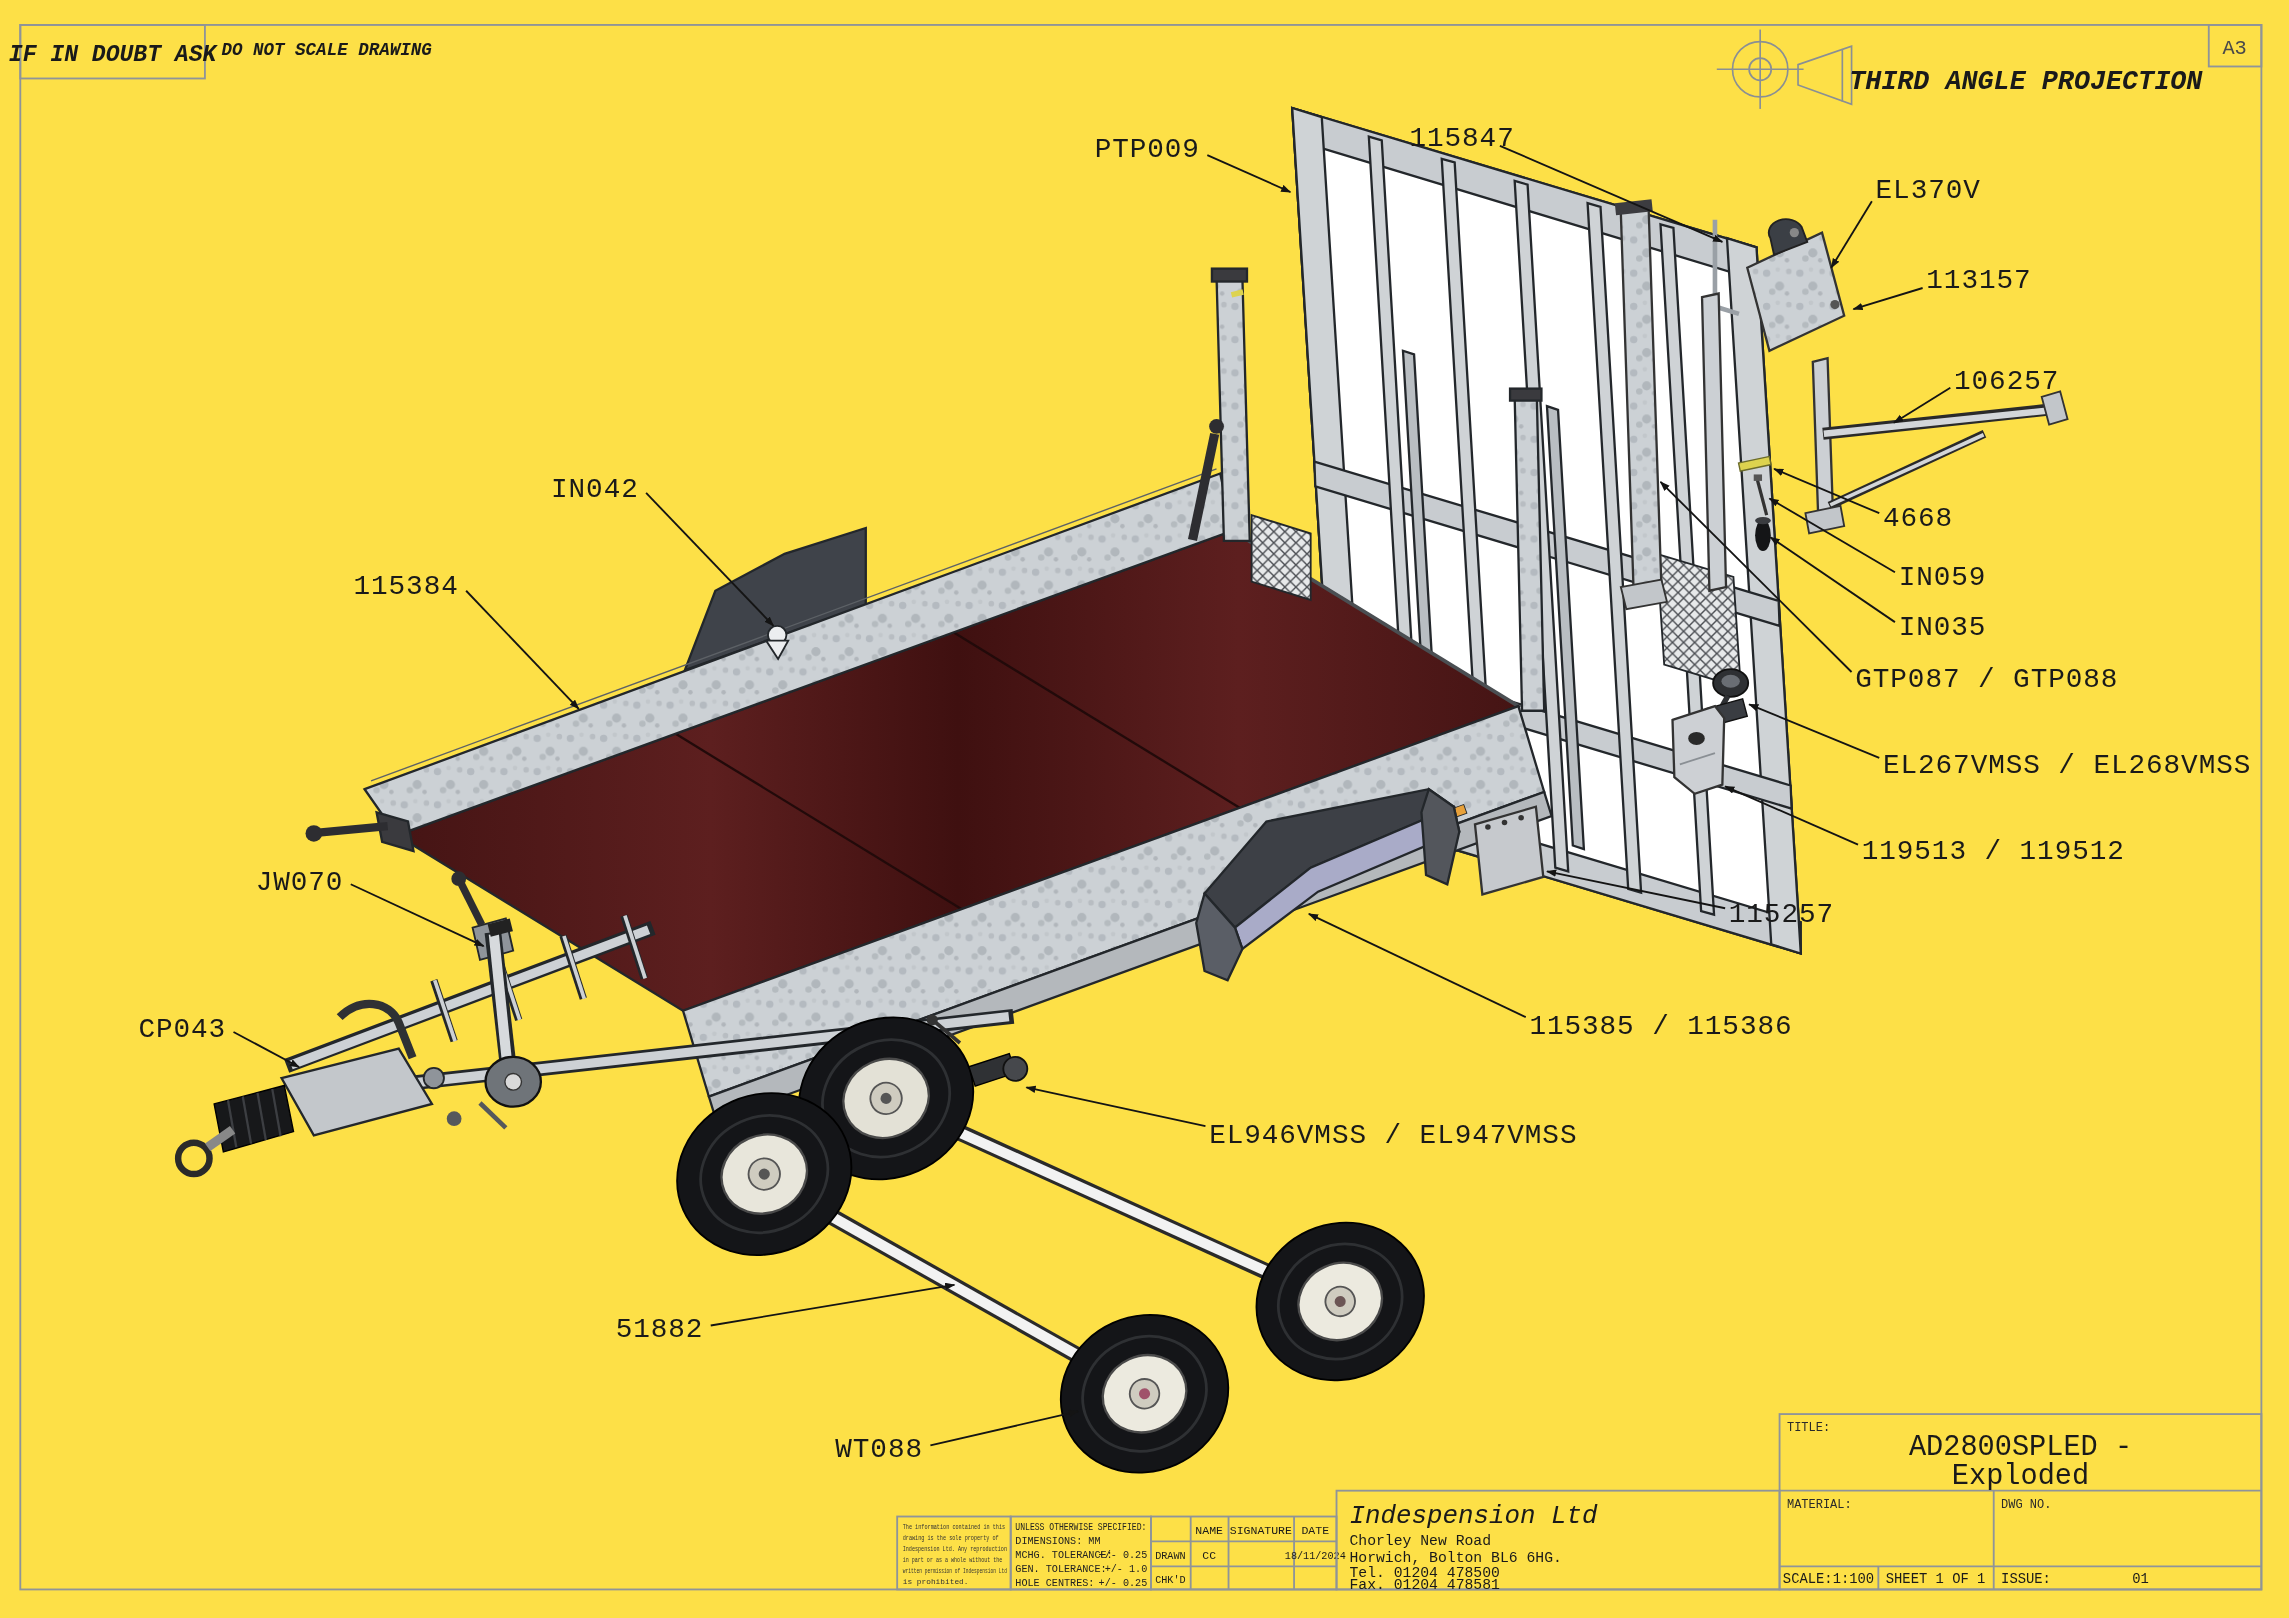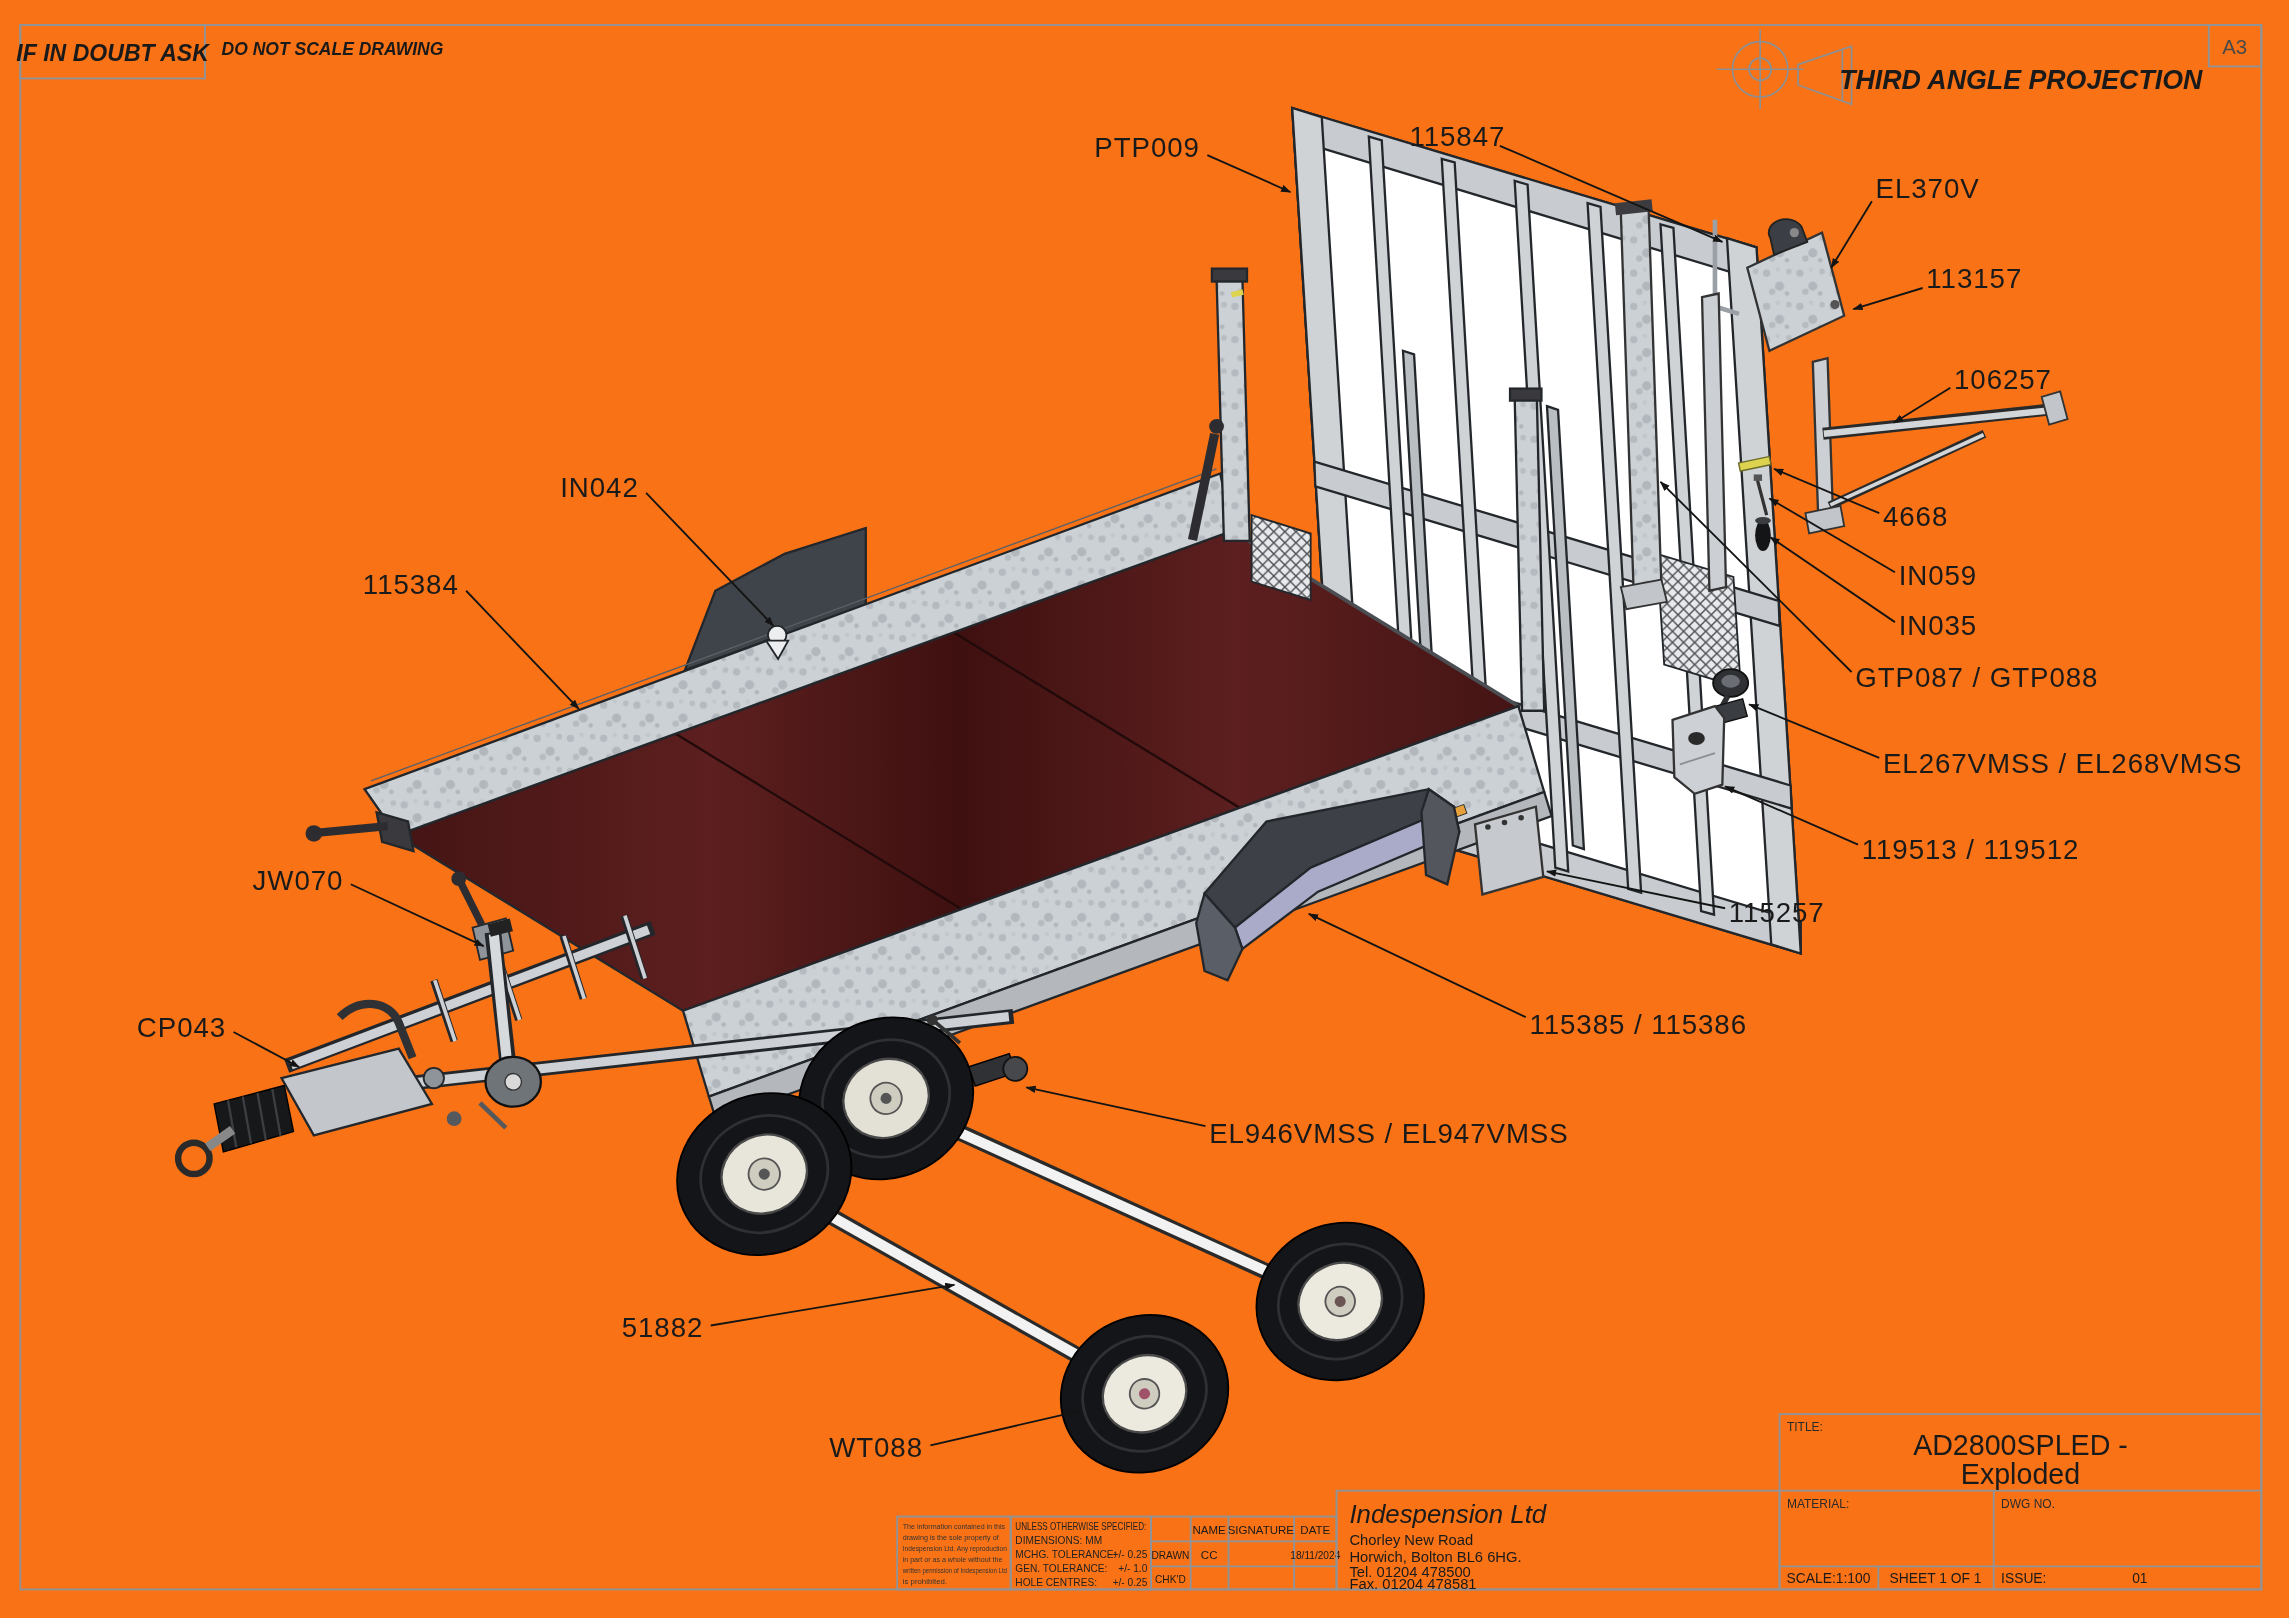--- a/index.html
+++ b/index.html
@@ -1,17 +1,17 @@
 <!DOCTYPE html>
 <html style="font-size:14.8px"><head>
 <meta charset="utf-8">
 <style>
   html,body{margin:0;padding:0;background:#ffffff;}
-  .sheet{position:relative;width:2290px;height:1619px;background:#f97316;overflow:hidden;
-         font-family:Liberation Sans, sans-serif;}
+  .sheet{position:relative;width:2290px;height:1619px;background:#fde047;overflow:hidden;
+         font-family:Liberation Mono, monospace;}
   svg{position:absolute;left:0;top:0;}
   text{fill:#1a1a1a;}
   .lbl{font-size:30px;letter-spacing:1px;}
   .hdr-big{font-size:25px;font-weight:bold;font-style:italic;}
   .hdr-med{font-size:19px;font-weight:bold;font-style:italic;}
   .hdr-proj{font-size:29px;font-weight:bold;font-style:italic;}
   .a3{font-size:22px;fill:#4a4a4a;}
   .tb-small{font-size:13px;fill:#2a2a2a;}
   .tb-title{font-size:31px;fill:#1a1a1a;}
   .tb-row{font-size:15px;}

